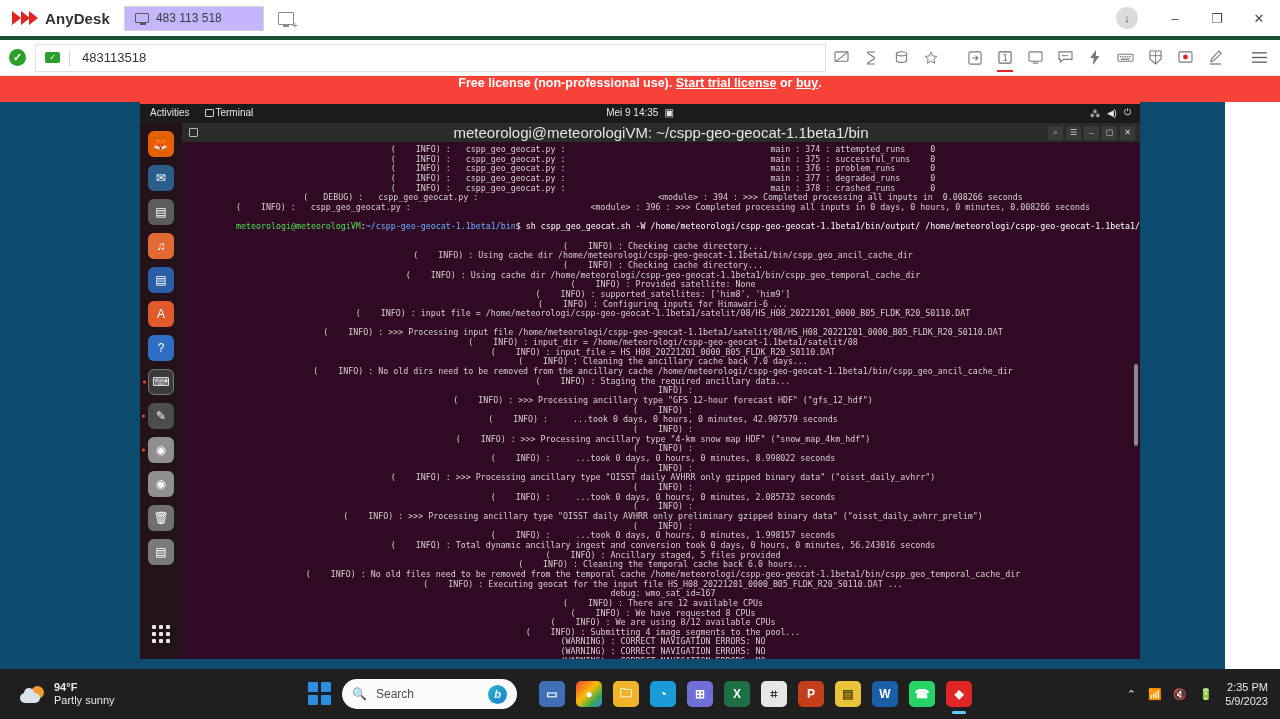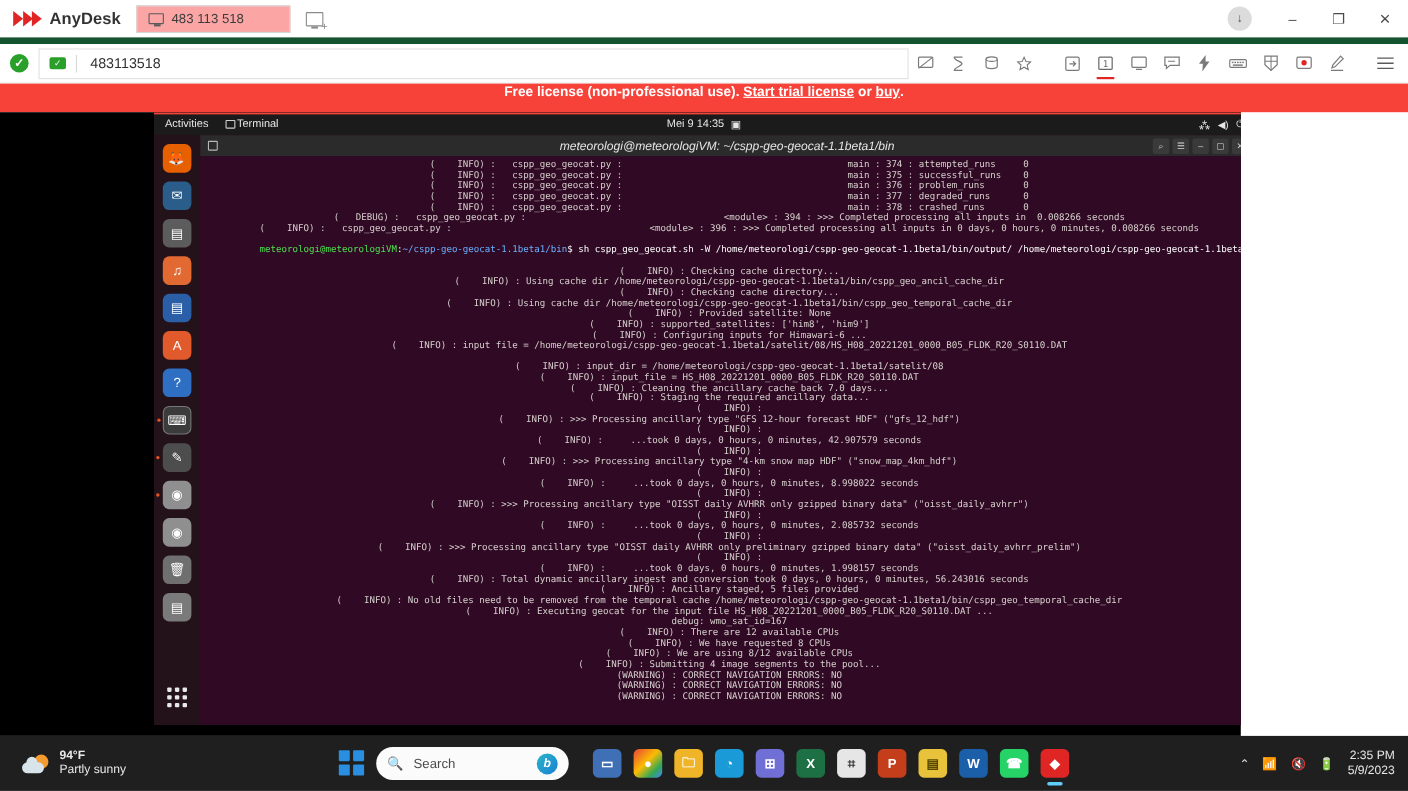--- a/index.html
+++ b/index.html
@@ -7,38 +7,38 @@
     width: 1280px; height: 719px;
     overflow: hidden;
     background: #ffffff;
     font-family: "Liberation Sans", sans-serif;
   }
 
   
   .anydesk-titlebar {
     height: 40px; background: #ffffff;
     display: flex; align-items: center;
-    border-bottom: 6px solid #14532d;
+    border-bottom: 4px solid #14532d;
     position: relative;
   }
   .ad-logo { display: flex; align-items: center; gap: 7px; padding-left: 12px; }
   .ad-logo-mark { width: 26px; height: 18px; position: relative; }
   .ad-logo-mark span {
     position: absolute; top: 2px; width: 0; height: 0;
     border-top: 7px solid transparent; border-bottom: 7px solid transparent;
     border-left: 9px solid #e02525;
   }
   .ad-logo-mark span.a { left: 0; }
   .ad-logo-mark span.b { left: 9px; }
   .ad-logo-mark span.c { left: 17px; }
   .ad-logo-text { font-size: 15px; font-weight: bold; color: #333; letter-spacing: .1px; }
 
   .ad-tab {
     margin-left: 14px; height: 25px; min-width: 140px;
-    background: #fca5a5; border: 1px solid #d6d6d6;
+    background: #c4b5fd; border: 1px solid #d6d6d6;
     display: flex; align-items: center; gap: 7px; padding: 0 10px;
     font-size: 12px; color: #3b3b3b;
   }
   .mon-icon { width: 14px; height: 10px; border: 1.4px solid #5a5a5a; border-radius: 1px; position: relative; }
   .mon-icon::after { content:''; position:absolute; left:4px; bottom:-3px; width:6px; height:2px; background:#5a5a5a; }
 
   .ad-newtab { margin-left: 14px; width: 16px; height: 13px; border: 1.4px solid #8a8a8a; border-radius: 1px; position: relative; }
   .ad-newtab::after { content:''; position:absolute; left:4px; bottom:-3px; width:6px; height:2px; background:#8a8a8a; }
   .ad-newtab::before { content:'+'; position:absolute; right:-5px; bottom:-7px; font-size:10px; color:#8a8a8a; line-height:1; }
 
@@ -82,22 +82,22 @@
   .license-banner {
     height: 26px; background: #f7423a; color: #fff;
     display: flex; align-items: flex-start; justify-content: center;
     font-size: 12.5px; font-weight: bold;
   }
   .license-banner a { color: #fff; text-decoration: underline; }
 
   
   .remote {
     position: relative;
-    width: 1128px; height: 567px;
-    background: #000000;
+    width: 1225px; height: 567px;
+    background: #0c4a6e;
     overflow: hidden;
   }
   .ubuntu-screen {
     position: absolute; left: 140px; top: 0; width: 1000px; height: 557px;
     background: #2c0d17;
     overflow: hidden;
   }
 
   
   .gnome-bar {
@@ -143,21 +143,21 @@
     background: #300a24; display: flex; flex-direction: column;
   }
   .term-title {
     height: 19px; background: #2b2b2b; color: #dcdcdc;
     display: flex; align-items: center; font-size: 9.5px; position: relative; flex: none;
   }
   .tt-left { padding-left: 7px; display:flex; align-items:center; }
   .tt-ic { width: 9px; height: 9px; border: 1px solid #b8b8b8; border-radius: 1px; }
   .tt-center {
     position: absolute; left: 50%; transform: translateX(-50%);
-    font-size: 11px; color: #e4e4e4; font-style: italic;
+    font-size: 15px; color: #e4e4e4;
   }
   .tt-right { margin-left: auto; display: flex; align-items: center; gap: 3px; padding-right: 5px; }
   .tt-btn {
     width: 15px; height: 14px; background: #3a3a3a; border-radius: 2px;
     display: flex; align-items: center; justify-content: center;
     font-size: 8px; color: #d6d6d6;
   }
 
   .term-body {
     flex: 1; position: relative; overflow: hidden;
@@ -454,42 +454,45 @@
         <div id="term-lines-after">
             <div class="term-line">(    INFO) : Checking cache directory...</div>
             <div class="term-line">(    INFO) : Using cache dir /home/meteorologi/cspp-geo-geocat-1.1beta1/bin/cspp_geo_ancil_cache_dir</div>
             <div class="term-line">(    INFO) : Checking cache directory...</div>
             <div class="term-line">(    INFO) : Using cache dir /home/meteorologi/cspp-geo-geocat-1.1beta1/bin/cspp_geo_temporal_cache_dir</div>
             <div class="term-line">(    INFO) : Provided satellite: None</div>
             <div class="term-line">(    INFO) : supported_satellites: ['him8', 'him9']</div>
             <div class="term-line">(    INFO) : Configuring inputs for Himawari-6 ...</div>
             <div class="term-line">(    INFO) : input file = /home/meteorologi/cspp-geo-geocat-1.1beta1/satelit/08/HS_H08_20221201_0000_B05_FLDK_R20_S0110.DAT</div>
             <div class="term-line"> </div>
+            <div class="term-line">(    INFO) : &gt;&gt;&gt; Processing input file /home/meteorologi/cspp-geo-geocat-1.1beta1/satelit/08/HS_H08_20221201_0000_B05_FLDK_R20_S0110.DAT</div>
             <div class="term-line">(    INFO) : input_dir = /home/meteorologi/cspp-geo-geocat-1.1beta1/satelit/08</div>
             <div class="term-line">(    INFO) : input_file = HS_H08_20221201_0000_B05_FLDK_R20_S0110.DAT</div>
             <div class="term-line">(    INFO) : Cleaning the ancillary cache back 7.0 days...</div>
+            <div class="term-line">(    INFO) : No old dirs need to be removed from the ancillary cache /home/meteorologi/cspp-geo-geocat-1.1beta1/bin/cspp_geo_ancil_cache_dir</div>
             <div class="term-line">(    INFO) : Staging the required ancillary data...</div>
             <div class="term-line">(    INFO) :</div>
             <div class="term-line">(    INFO) : &gt;&gt;&gt; Processing ancillary type "GFS 12-hour forecast HDF" ("gfs_12_hdf")</div>
             <div class="term-line">(    INFO) :</div>
             <div class="term-line">(    INFO) :     ...took 0 days, 0 hours, 0 minutes, 42.907579 seconds</div>
             <div class="term-line">(    INFO) :</div>
             <div class="term-line">(    INFO) : &gt;&gt;&gt; Processing ancillary type "4-km snow map HDF" ("snow_map_4km_hdf")</div>
             <div class="term-line">(    INFO) :</div>
             <div class="term-line">(    INFO) :     ...took 0 days, 0 hours, 0 minutes, 8.998022 seconds</div>
             <div class="term-line">(    INFO) :</div>
             <div class="term-line">(    INFO) : &gt;&gt;&gt; Processing ancillary type "OISST daily AVHRR only gzipped binary data" ("oisst_daily_avhrr")</div>
             <div class="term-line">(    INFO) :</div>
             <div class="term-line">(    INFO) :     ...took 0 days, 0 hours, 0 minutes, 2.085732 seconds</div>
             <div class="term-line">(    INFO) :</div>
             <div class="term-line">(    INFO) : &gt;&gt;&gt; Processing ancillary type "OISST daily AVHRR only preliminary gzipped binary data" ("oisst_daily_avhrr_prelim")</div>
             <div class="term-line">(    INFO) :</div>
             <div class="term-line">(    INFO) :     ...took 0 days, 0 hours, 0 minutes, 1.998157 seconds</div>
             <div class="term-line">(    INFO) : Total dynamic ancillary ingest and conversion took 0 days, 0 hours, 0 minutes, 56.243016 seconds</div>
             <div class="term-line">(    INFO) : Ancillary staged, 5 files provided</div>
+            <div class="term-line">(    INFO) : Cleaning the temporal cache back 6.0 hours...</div>
             <div class="term-line">(    INFO) : No old files need to be removed from the temporal cache /home/meteorologi/cspp-geo-geocat-1.1beta1/bin/cspp_geo_temporal_cache_dir</div>
             <div class="term-line">(    INFO) : Executing geocat for the input file HS_H08_20221201_0000_B05_FLDK_R20_S0110.DAT ...</div>
             <div class="term-line">debug: wmo_sat_id=167</div>
             <div class="term-line">(    INFO) : There are 12 available CPUs</div>
             <div class="term-line">(    INFO) : We have requested 8 CPUs</div>
             <div class="term-line">(    INFO) : We are using 8/12 available CPUs</div>
             <div class="term-line">(    INFO) : Submitting 4 image segments to the pool...</div>
             <div class="term-line">(WARNING) : CORRECT NAVIGATION ERRORS: NO</div>
             <div class="term-line">(WARNING) : CORRECT NAVIGATION ERRORS: NO</div>
             <div class="term-line">(WARNING) : CORRECT NAVIGATION ERRORS: NO</div>

